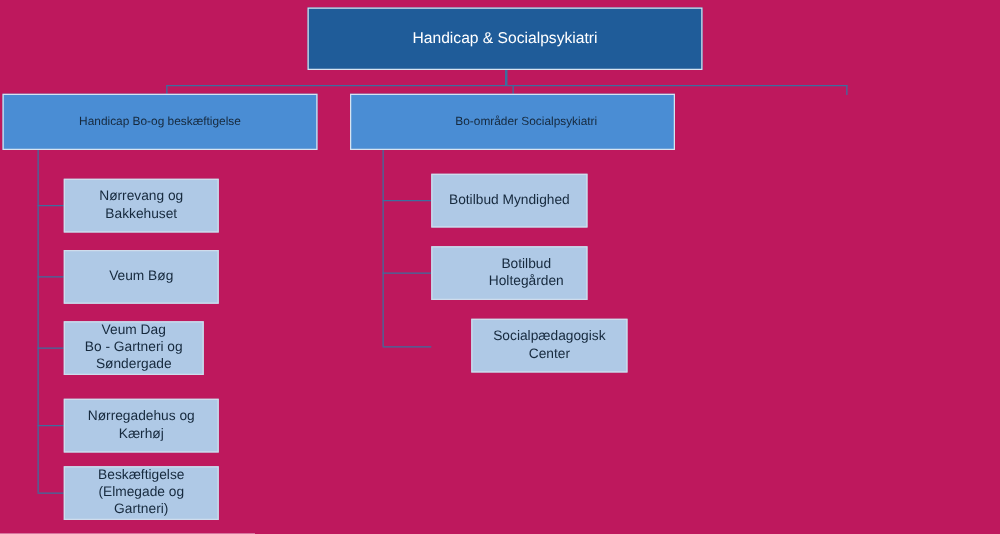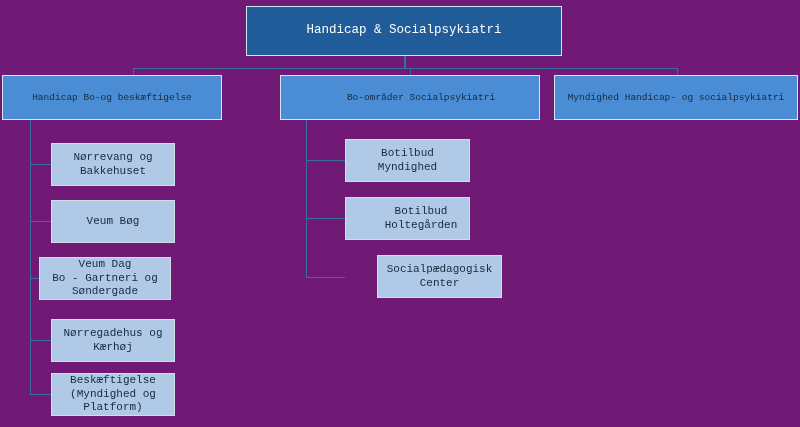--- a/index.html
+++ b/index.html
@@ -7,23 +7,22 @@
     padding: 0;
     background: #ffffff;
   }
   body {
     font-family: "Liberation Sans", sans-serif;
   }
   #chart-root {
     position: relative;
     width: 800px;
     height: 427px;
-    background: #701a75;
+    background: #be185d;
     overflow: hidden;
-    font-family: Liberation Mono, monospace;
   }
   .node {
     position: absolute;
     box-sizing: border-box;
     display: flex;
     align-items: center;
     justify-content: center;
     text-align: center;
     line-height: 1.25;
     white-space: pre-line;
@@ -72,38 +71,37 @@
   <div class="conn conn-h" style="left:30px; top:340px; width:21px;"></div>
   <div class="conn conn-h" style="left:30px; top:394px; width:21px;"></div>
 
   <div class="conn conn-v" style="left:306px; top:120px; height:157px;"></div>
   <div class="conn conn-h" style="left:306px; top:160px; width:39px;"></div>
   <div class="conn conn-h" style="left:306px; top:218px; width:39px;"></div>
   <div class="conn conn-h" style="left:306px; top:277px; width:39px;"></div>
 
   <div class="node node-root" style="left:246px; top:6px; width:316px; height:50px;">Handicap &amp; Socialpsykiatri</div>
 
-  <div class="node node-branch" style="left:2px; top:75px; width:220px; height:45px;">Handicap Bo-og beskæftigelse</div>
+  <div class="node node-branch" style="left:2px; top:75px; width:252px; height:45px;">Handicap Bo-og beskæftigelse</div>
 
   <div class="node node-branch" style="left:280px; top:75px; width:260px; height:45px;padding-left:28px;">Bo-områder Socialpsykiatri</div>
 
-  <div class="node node-branch" style="left:554px; top:75px; width:244px; height:45px;">Myndighed Handicap- og socialpsykiatri</div>
 
   <div class="node node-leaf" style="left:51px; top:143px; width:124px; height:43px;">Nørrevang og Bakkehuset</div>
 
   <div class="node node-leaf" style="left:51px; top:200px; width:124px; height:43px;">Veum Bøg</div>
 
-  <div class="node node-leaf" style="left:39px; top:257px; width:132px; height:43px;">Veum Dag
+  <div class="node node-leaf" style="left:51px; top:257px; width:112px; height:43px;">Veum Dag
 Bo - Gartneri og
 Søndergade</div>
 
   <div class="node node-leaf" style="left:51px; top:319px; width:124px; height:43px;">Nørregadehus og Kærhøj</div>
 
   <div class="node node-leaf" style="left:51px; top:373px; width:124px; height:43px;">Beskæftigelse
-(Myndighed og Platform)</div>
+(Elmegade og Gartneri)</div>
 
   <div class="node node-leaf" style="left:345px; top:139px; width:125px; height:43px;">Botilbud Myndighed</div>
 
   <div class="node node-leaf" style="left:345px; top:197px; width:125px; height:43px;padding-left:33px;">Botilbud Holtegården</div>
 
   <div class="node node-leaf" style="left:345px; top:255px; width:125px; height:43px;margin-left:32px;">Socialpædagogisk
 Center</div>
 
 </div>
 

